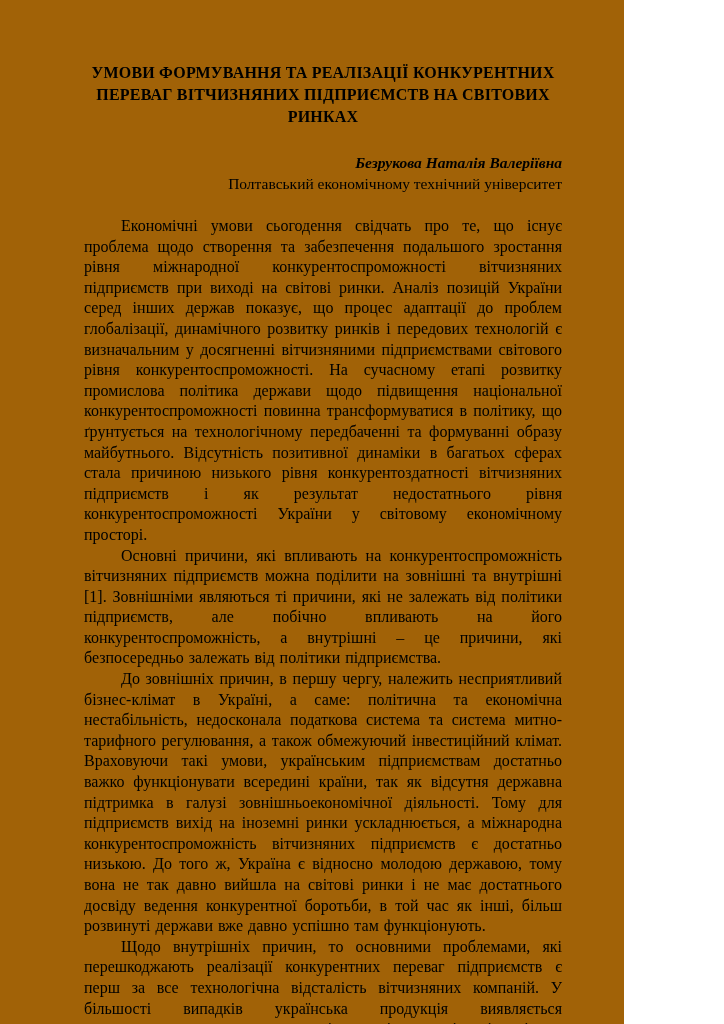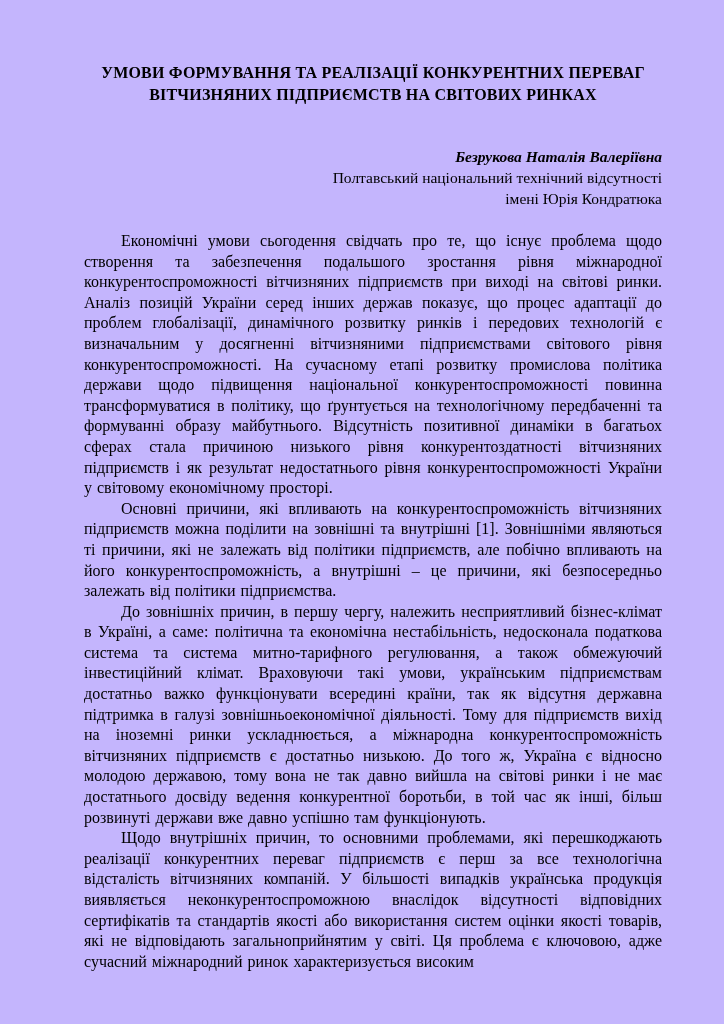--- a/index.html
+++ b/index.html
@@ -2,39 +2,39 @@
 <html><head>
 <meta charset="utf-8">
 <style>
   html, body {
     margin: 0;
     padding: 0;
     background: #ffffff;
   }
   .page {
     position: relative;
-    width: 724px;
+    width: 624px;
     height: 1024px;
-    background: #c4b5fd;
+    background: #a16207;
     box-sizing: border-box;
     padding: 62px 62px 30px 84px;
     overflow: hidden;
     font-family: "Liberation Serif", "DejaVu Serif", serif;
     color: #000000;
   }
   .title {
     margin: 0;
     font-size: 16px;
     font-weight: bold;
     text-align: center;
     line-height: 22px;
     letter-spacing: 0.2px;
   }
   .author-block {
-    margin-top: 40px;
+    margin-top: 24px;
     text-align: right;
     font-size: 15.5px;
     line-height: 21px;
   }
   .author-name {
     font-weight: bold;
     font-style: italic;
   }
   .article-body {
     margin-top: 22px;
@@ -50,22 +50,21 @@
 </style>
 </head>
 <body>
 
 <div class="page">
 
   <h1 class="title">УМОВИ ФОРМУВАННЯ ТА РЕАЛІЗАЦІЇ КОНКУРЕНТНИХ ПЕРЕВАГ ВІТЧИЗНЯНИХ ПІДПРИЄМСТВ НА СВІТОВИХ РИНКАХ</h1>
 
   <div class="author-block">
     <div class="author-name">Безрукова Наталія Валеріївна</div>
-    <div class="affiliation-line">Полтавський національний технічний відсутності</div>
-    <div class="affiliation-line">імені Юрія Кондратюка</div>
+    <div class="affiliation-line">Полтавський економічному технічний університет</div>
   </div>
 
   <div class="article-body">
     <p>Економічні умови сьогодення свідчать про те, що існує проблема щодо створення та забезпечення подальшого зростання рівня міжнародної конкурентоспроможності вітчизняних підприємств при виході на світові ринки. Аналіз позицій України серед інших держав показує, що процес адаптації до проблем глобалізації, динамічного розвитку ринків і передових технологій є визначальним у досягненні вітчизняними підприємствами світового рівня конкурентоспроможності. На сучасному етапі розвитку промислова політика держави щодо підвищення національної конкурентоспроможності повинна трансформуватися в політику, що ґрунтується на технологічному передбаченні та формуванні образу майбутнього. Відсутність позитивної динаміки в багатьох сферах стала причиною низького рівня конкурентоздатності вітчизняних підприємств і як результат недостатнього рівня конкурентоспроможності України у світовому економічному просторі.</p>
     <p>Основні причини, які впливають на конкурентоспроможність вітчизняних підприємств можна поділити на зовнішні та внутрішні [1]. Зовнішніми являються ті причини, які не залежать від політики підприємств, але побічно впливають на його конкурентоспроможність, а внутрішні – це причини, які безпосередньо залежать від політики підприємства.</p>
     <p>До зовнішніх причин, в першу чергу, належить несприятливий бізнес-клімат в Україні, а саме: політична та економічна нестабільність, недосконала податкова система та система митно-тарифного регулювання, а також обмежуючий інвестиційний клімат. Враховуючи такі умови, українським підприємствам достатньо важко функціонувати всередині країни, так як відсутня державна підтримка в галузі зовнішньоекономічної діяльності. Тому для підприємств вихід на іноземні ринки ускладнюється, а міжнародна конкурентоспроможність вітчизняних підприємств є достатньо низькою. До того ж, Україна є відносно молодою державою, тому вона не так давно вийшла на світові ринки і не має достатнього досвіду ведення конкурентної боротьби, в той час як інші, більш розвинуті держави вже давно успішно там функціонують.</p>
     <p>Щодо внутрішніх причин, то основними проблемами, які перешкоджають реалізації конкурентних переваг підприємств є перш за все технологічна відсталість вітчизняних компаній. У більшості випадків українська продукція виявляється неконкурентоспроможною внаслідок відсутності відповідних сертифікатів та стандартів якості або використання систем оцінки якості товарів, які не відповідають загальноприйнятим у світі. Ця проблема є ключовою, адже сучасний міжнародний ринок характеризується високим</p>
   </div>
 
 </div>

